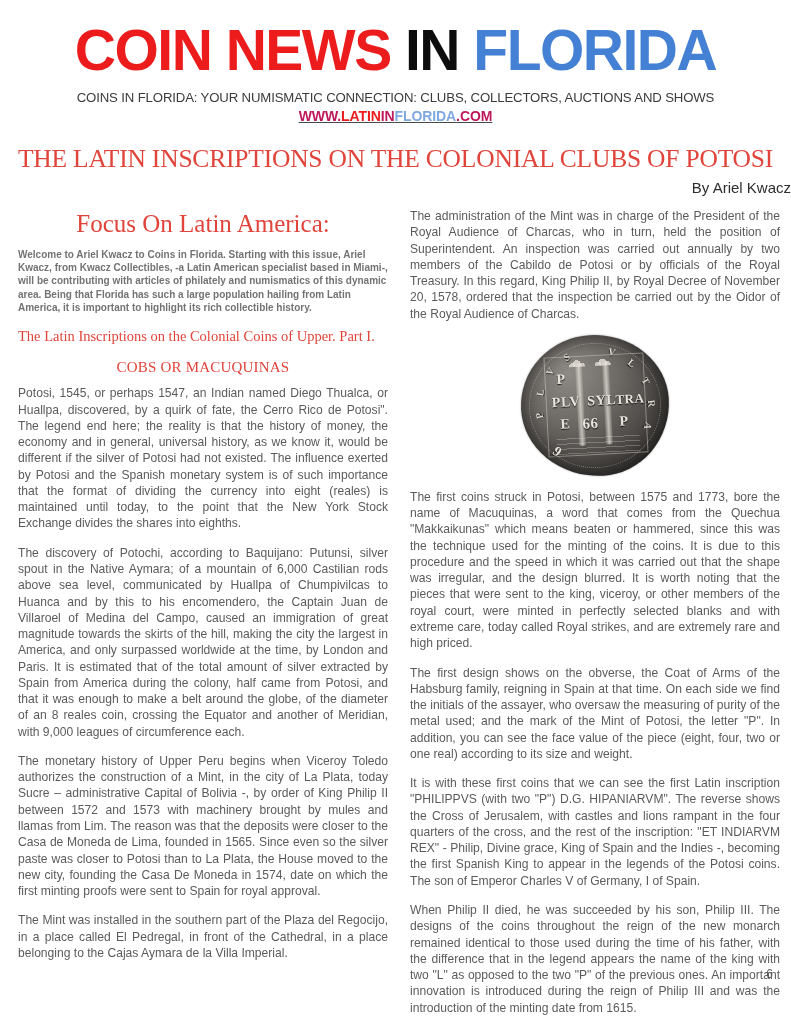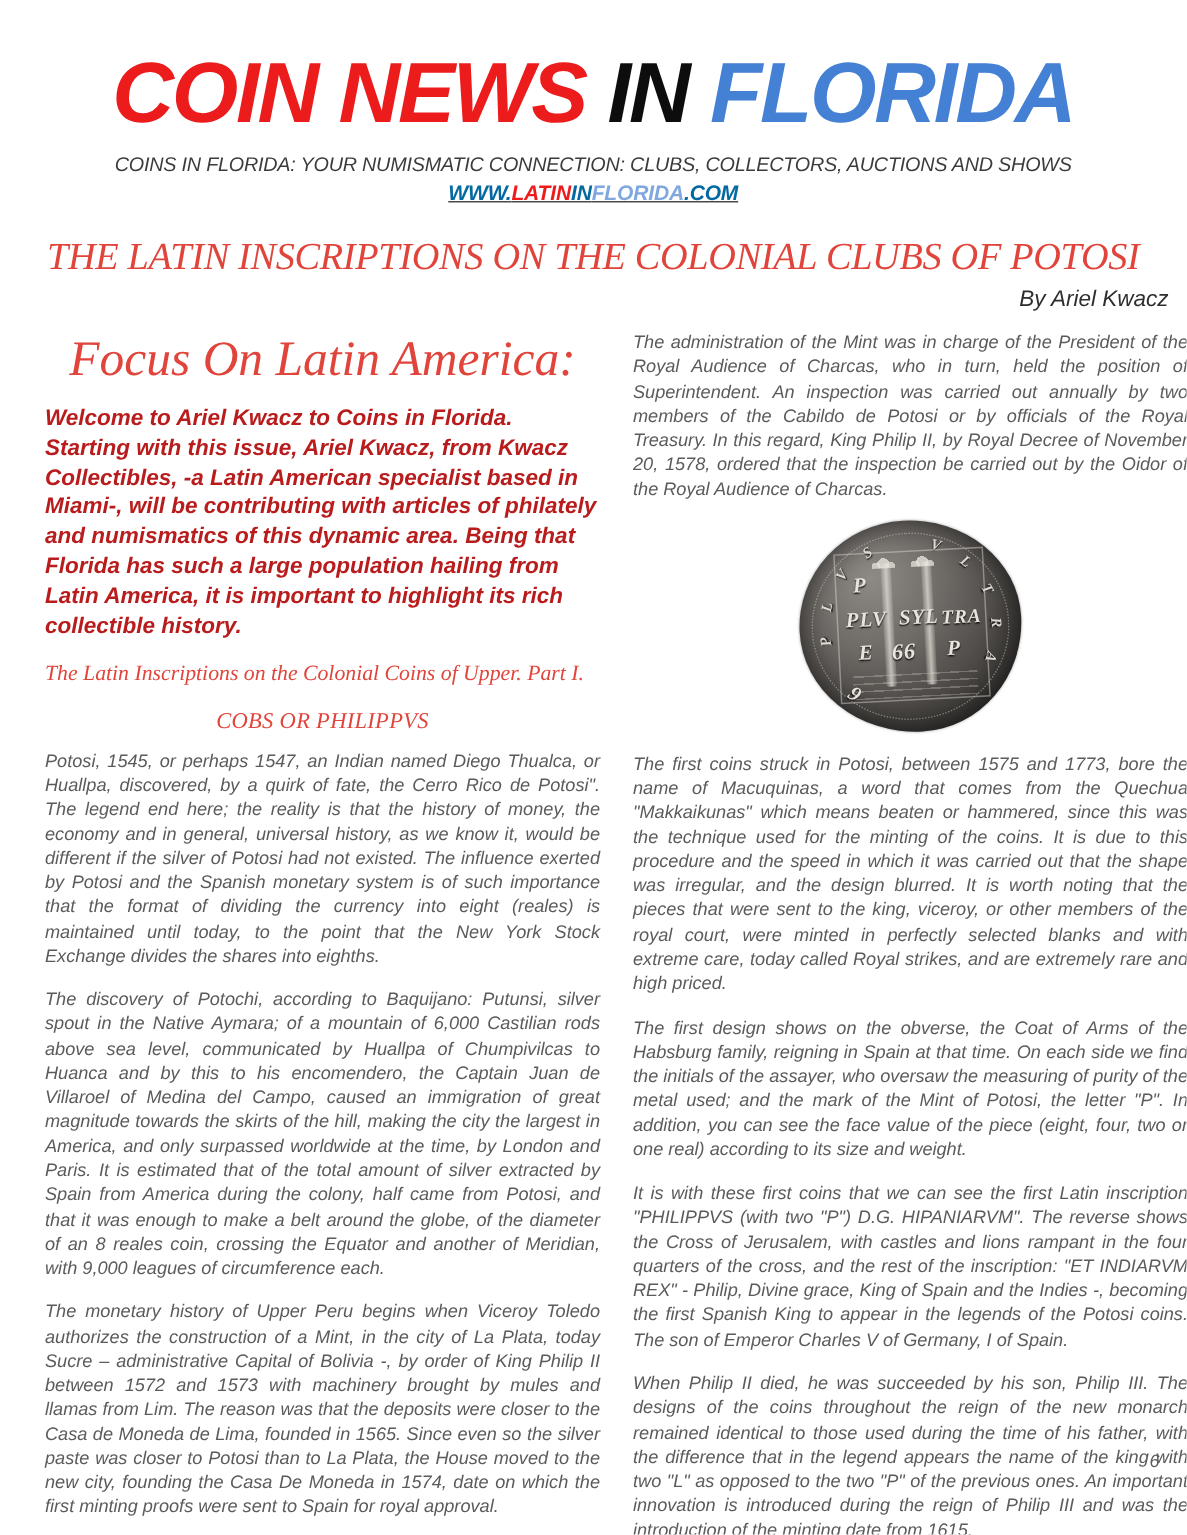--- a/index.html
+++ b/index.html
@@ -15,22 +15,21 @@
     position: relative;
     overflow: hidden;
   }
 
   .page {
     position: relative;
     width: 791px;
     height: 1023px;
     background: #ffffff;
     box-sizing: border-box;
-    padding: 12px;
-    font-style: italic;
+    padding: 0;
   }
 
   
   .masthead {
     text-align: center;
     padding-top: 22px;
   }
   .masthead-title {
     font-family: "Liberation Sans", sans-serif;
     font-weight: bold;
@@ -52,21 +51,21 @@
     white-space: nowrap;
   }
   .masthead-url {
     font-family: "Liberation Sans", sans-serif;
     font-size: 14px;
     font-weight: bold;
     margin-top: 3px;
     text-decoration: underline;
     letter-spacing: -0.1px;
   }
-  .url-black { color: #0369a1; }
+  .url-black { color: #be185d; }
   .url-red   { color: #ED1C1C; }
   .url-blue  { color: #7FA8E0; }
 
   
   .article-title {
     text-align: center;
     font-family: "Liberation Serif", serif;
     font-size: 25.5px;
     color: #E0443A;
     margin-top: 20px;
@@ -89,32 +88,32 @@
     box-sizing: border-box;
     gap: 22px;
   }
   .col {
     width: 370px;
     flex: 0 0 370px;
   }
 
   .focus-heading {
     font-family: "Liberation Serif", serif;
-    font-size: 33px;
+    font-size: 25px;
     color: #E0443A;
     text-align: center;
     margin: 2px 0 10px 0;
   }
 
   .intro {
     font-family: "Liberation Sans", sans-serif;
     font-weight: bold;
-    font-size: 15px;
+    font-size: 10px;
     line-height: 1.32;
-    color: #b91c1c;
+    color: #737373;
     margin-bottom: 14px;
   }
 
   .subhead-left {
     font-family: "Liberation Serif", serif;
     font-size: 14.5px;
     color: #E0443A;
     line-height: 1.2;
     margin: 14px 0 14px 0;
   }
@@ -255,21 +254,21 @@
 
   <div class="article-title">THE LATIN INSCRIPTIONS ON THE COLONIAL CLUBS OF POTOSI</div>
   <div class="byline">By Ariel Kwacz</div>
 
   <div class="columns">
 
     <div class="col">
       <div class="focus-heading">Focus On Latin America:</div>
       <div class="intro">Welcome to Ariel Kwacz to Coins in Florida. Starting with this issue, Ariel Kwacz, from Kwacz Collectibles, -a Latin American specialist based in Miami-, will be contributing with articles of philately and numismatics of this dynamic area. Being that Florida has such a large population hailing from Latin America, it is important to highlight its rich collectible history.</div>
       <div class="subhead-left">The Latin Inscriptions on the Colonial Coins of Upper. Part I.</div>
-      <div class="subhead-center">COBS OR PHILIPPVS</div>
+      <div class="subhead-center">COBS OR MACUQUINAS</div>
       <p class="body">Potosi, 1545, or perhaps 1547, an Indian named Diego Thualca, or Huallpa, discovered, by a quirk of fate, the Cerro Rico de Potosi". The legend end here; the reality is that the history of money, the economy and in general, universal history, as we know it, would be different if the silver of Potosi had not existed. The influence exerted by Potosi and the Spanish monetary system is of such importance that the format of dividing the currency into eight (reales) is maintained until today, to the point that the New York Stock Exchange divides the shares into eighths.</p>
       <p class="body">The discovery of Potochi, according to Baquijano: Putunsi, silver spout in the Native Aymara; of a mountain of 6,000 Castilian rods above sea level, communicated by Huallpa of Chumpivilcas to Huanca and by this to his encomendero, the Captain Juan de Villaroel of Medina del Campo, caused an immigration of great magnitude towards the skirts of the hill, making the city the largest in America,  and only surpassed worldwide at the time, by London and Paris. It is estimated that of the total amount of silver extracted by Spain from America during the colony, half came from Potosi, and that it was enough to make a belt around the globe, of the diameter of an 8 reales coin, crossing the Equator and another of Meridian, with 9,000 leagues of circumference each.</p>
       <p class="body">The monetary history of Upper Peru begins when Viceroy Toledo authorizes the construction of a Mint, in the city of La Plata, today Sucre – administrative Capital of Bolivia -, by order of King Philip II between 1572 and 1573 with machinery brought by mules and llamas from Lim. The reason was that the deposits were closer to the Casa de Moneda de Lima, founded in 1565. Since even so the silver paste was closer to Potosi than to La Plata, the House moved to the new city, founding the Casa De Moneda in 1574, date on which the first minting proofs were sent to Spain for royal approval.</p>
       <p class="body">The Mint was installed in the southern part of the Plaza del Regocijo, in a place called El Pedregal, in front of the Cathedral, in a place belonging to the Cajas Aymara de la Villa Imperial.</p>
     </div>
 
     <div class="col">
       <p class="body">The administration of the Mint was in charge of the President of the Royal Audience of Charcas, who in turn, held the position of Superintendent. An inspection was carried out annually by two members of the Cabildo de Potosi or by officials of the Royal Treasury. In this regard, King Philip II, by Royal Decree of November 20, 1578, ordered that the inspection be carried out by the Oidor of the Royal Audience of Charcas.</p>
 
       <div class="coin-figure">

